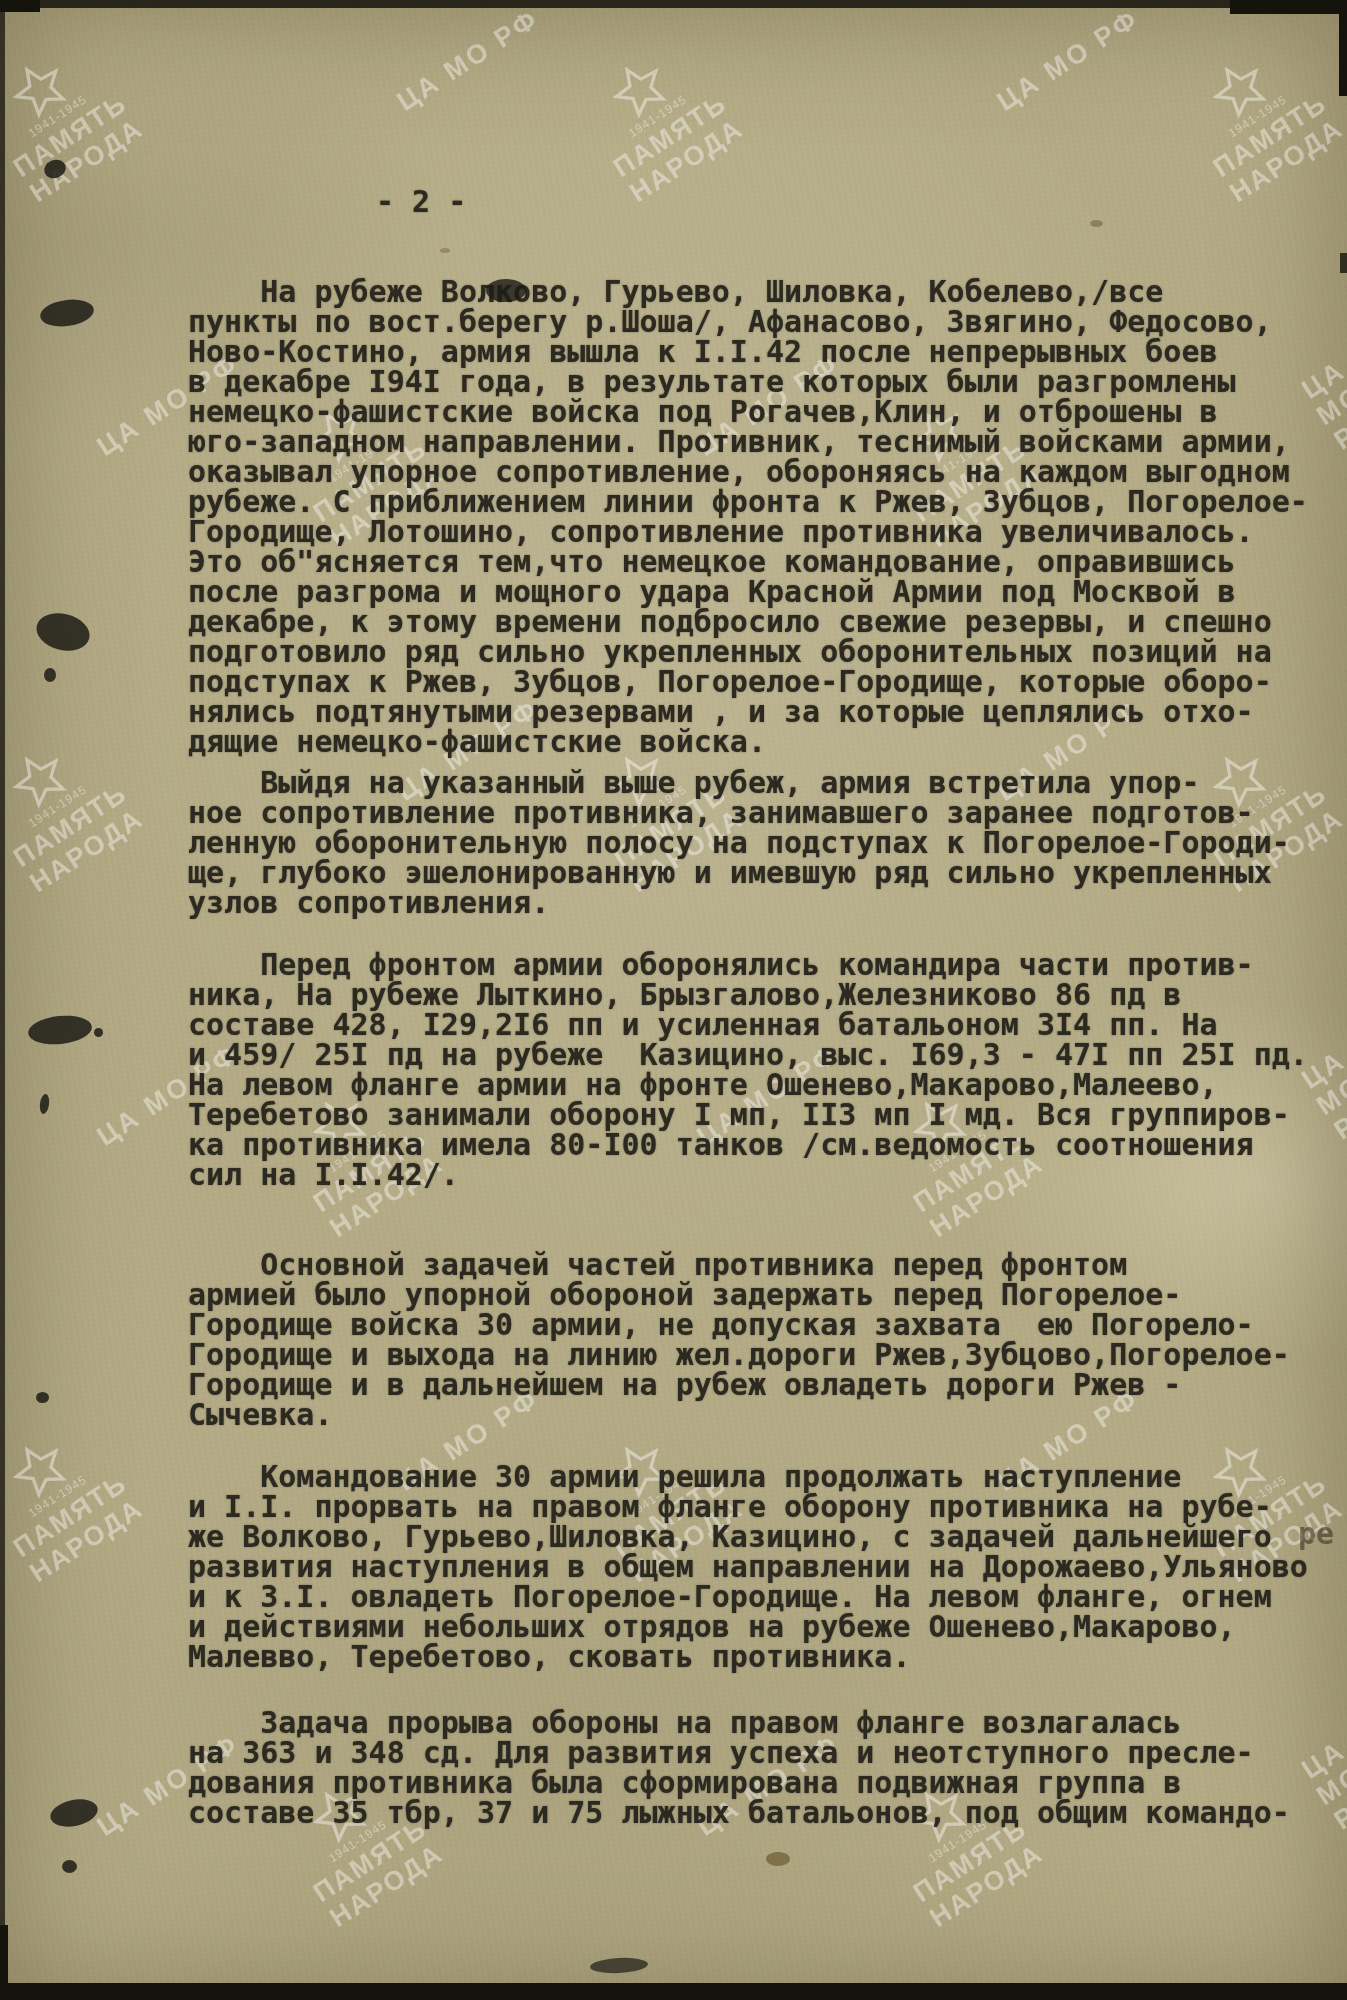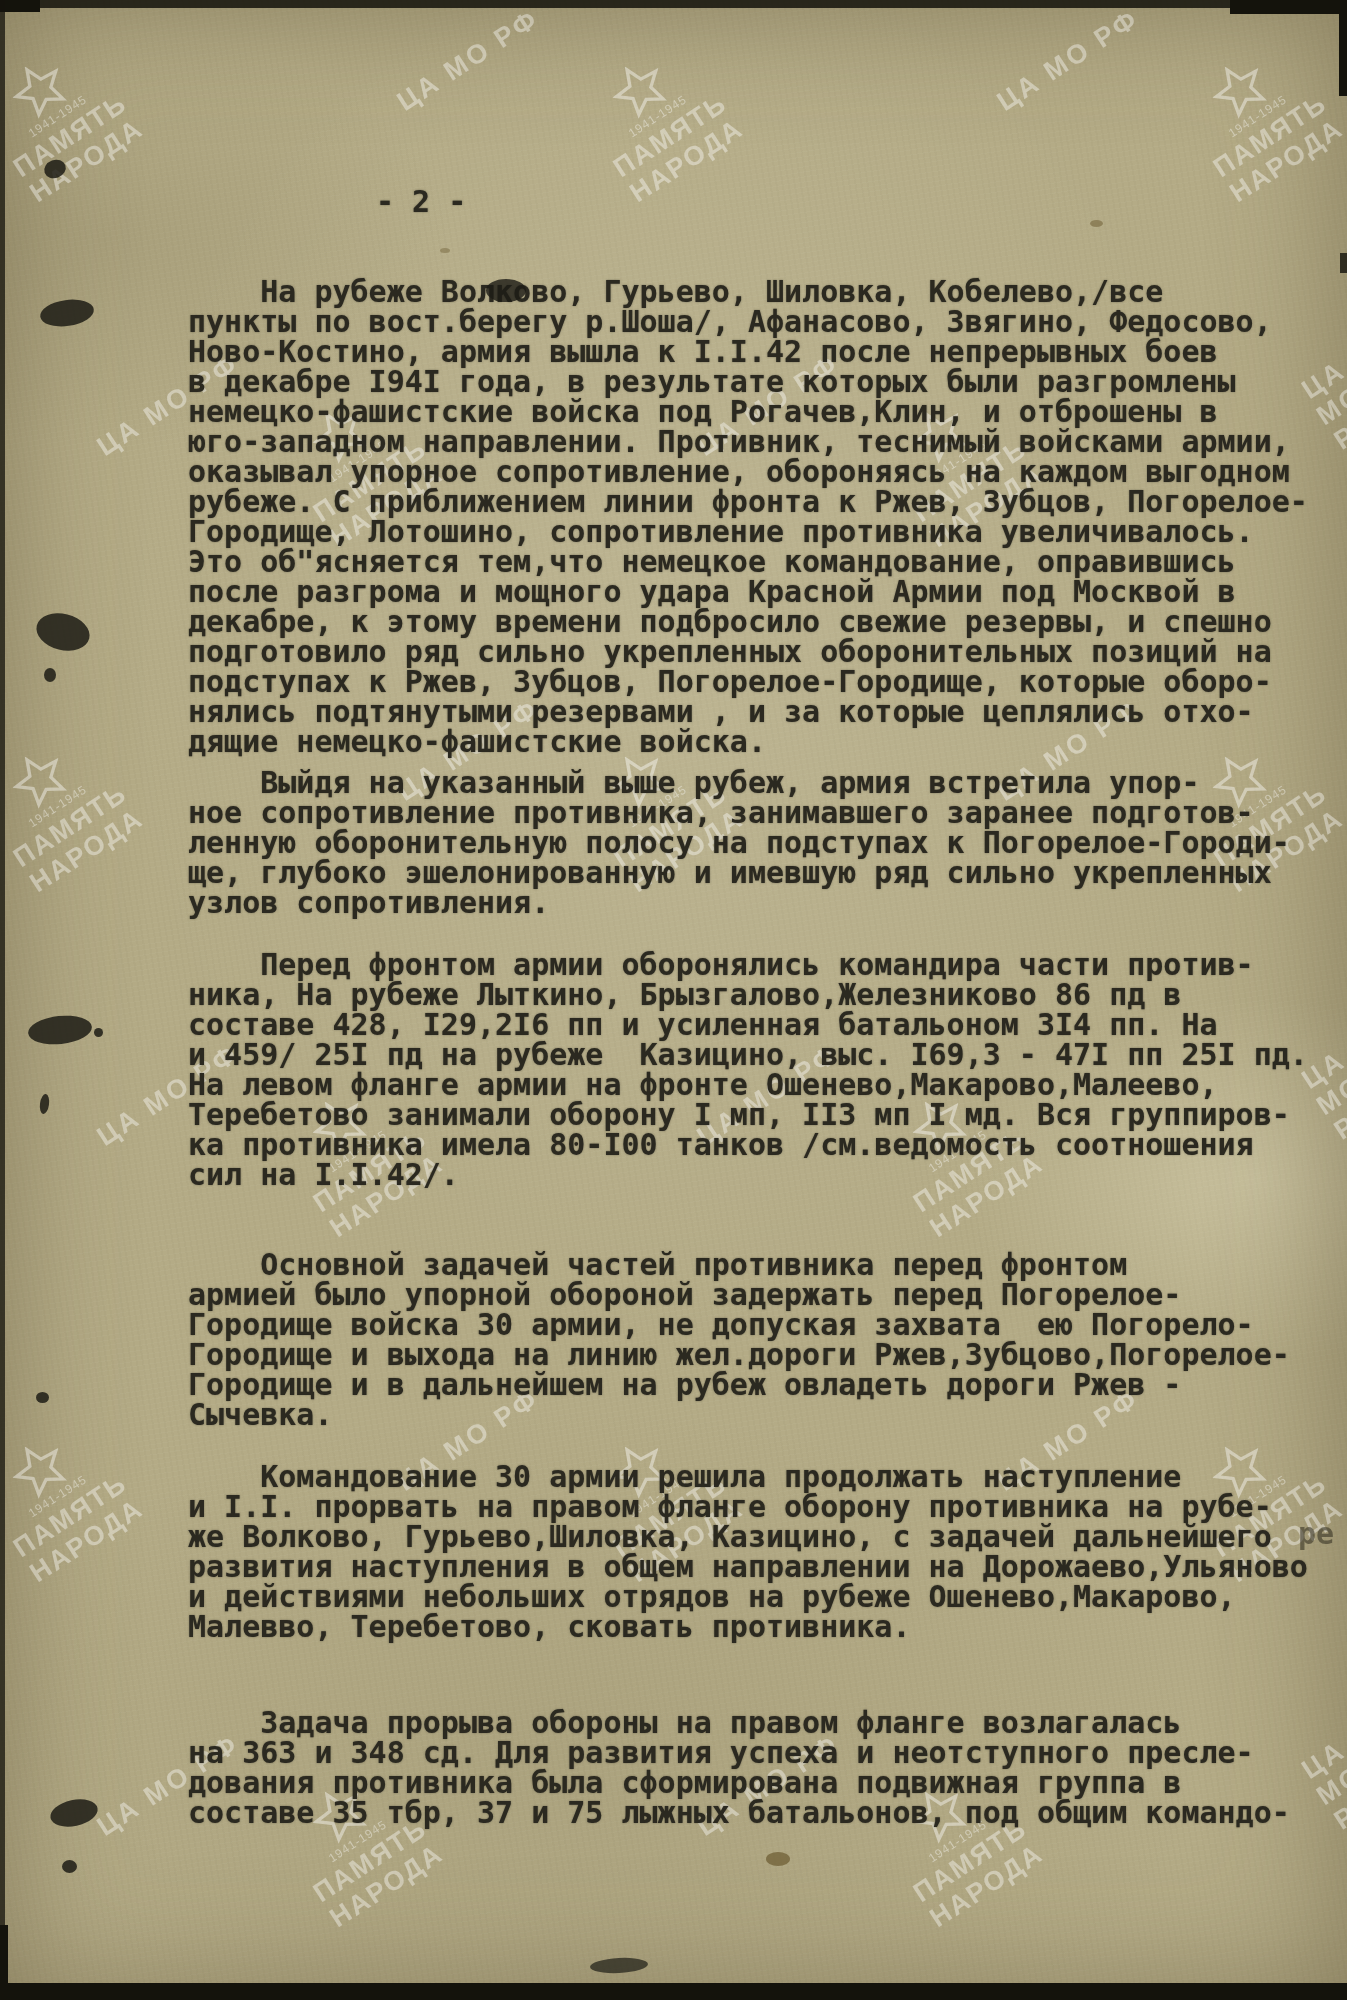--- a/index.html
+++ b/index.html
@@ -260,20 +260,21 @@
       <div class="tline">Городище войска 30 армии, не допуская захвата  ею Погорело-</div>
       <div class="tline">Городище и выхода на линию жел.дороги Ржев,Зубцово,Погорелое-</div>
       <div class="tline">Городище и в дальнейшем на рубеж овладеть дороги Ржев -</div>
       <div class="tline">Сычевка.</div>
     </div>
   <div class="para" style="top:1462px">
       <div class="tline">    Командование 30 армии решила продолжать наступление</div>
       <div class="tline">и I.I. прорвать на правом фланге оборону противника на рубе-</div>
       <div class="tline">же Волково, Гурьево,Шиловка, Казицино, с задачей дальнейшего</div>
       <div class="tline">развития наступления в общем направлении на Дорожаево,Ульяново</div>
+      <div class="tline">и к 3.I. овладеть Погорелое-Городище. На левом фланге, огнем</div>
       <div class="tline">и действиями небольших отрядов на рубеже Ошенево,Макарово,</div>
       <div class="tline">Малевво, Теребетово, сковать противника.</div>
     </div>
   <div class="para" style="top:1708px">
       <div class="tline">    Задача прорыва обороны на правом фланге возлагалась</div>
       <div class="tline">на 363 и 348 сд. Для развития успеха и неотступного пресле-</div>
       <div class="tline">дования противника была сформирована подвижная группа в</div>
       <div class="tline">составе 35 тбр, 37 и 75 лыжных батальонов, под общим командо-</div>
     </div>
 

